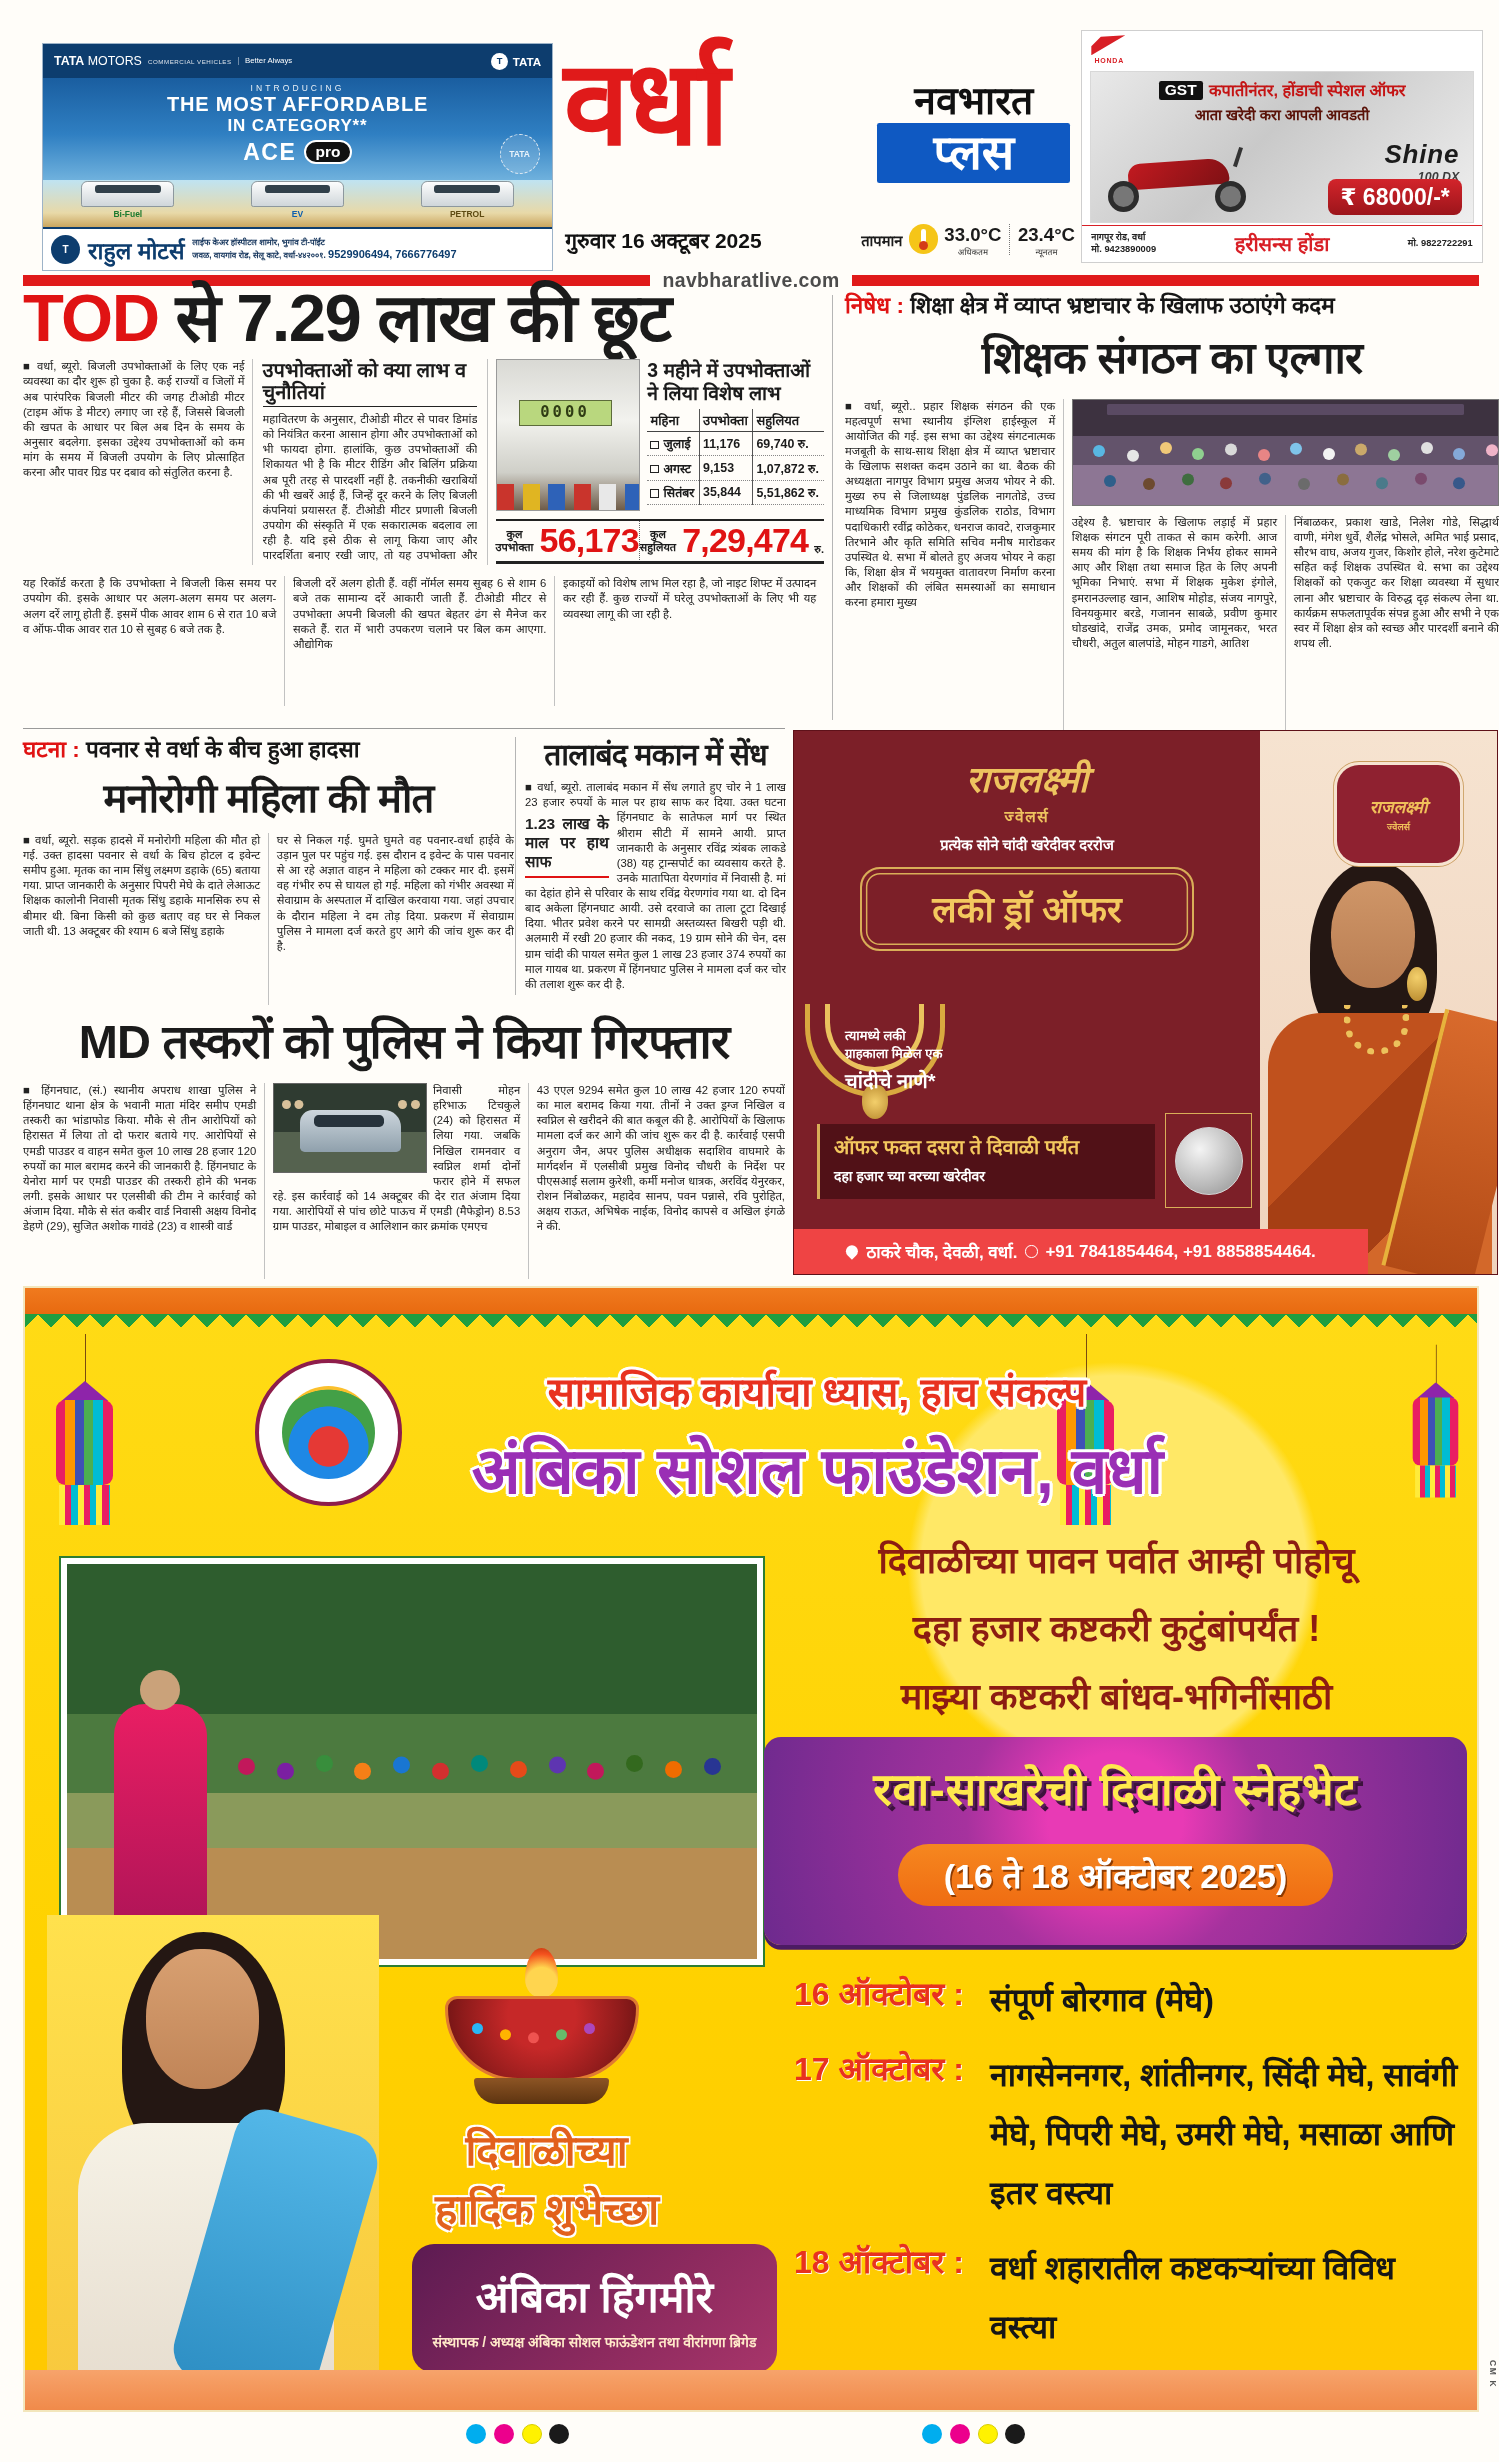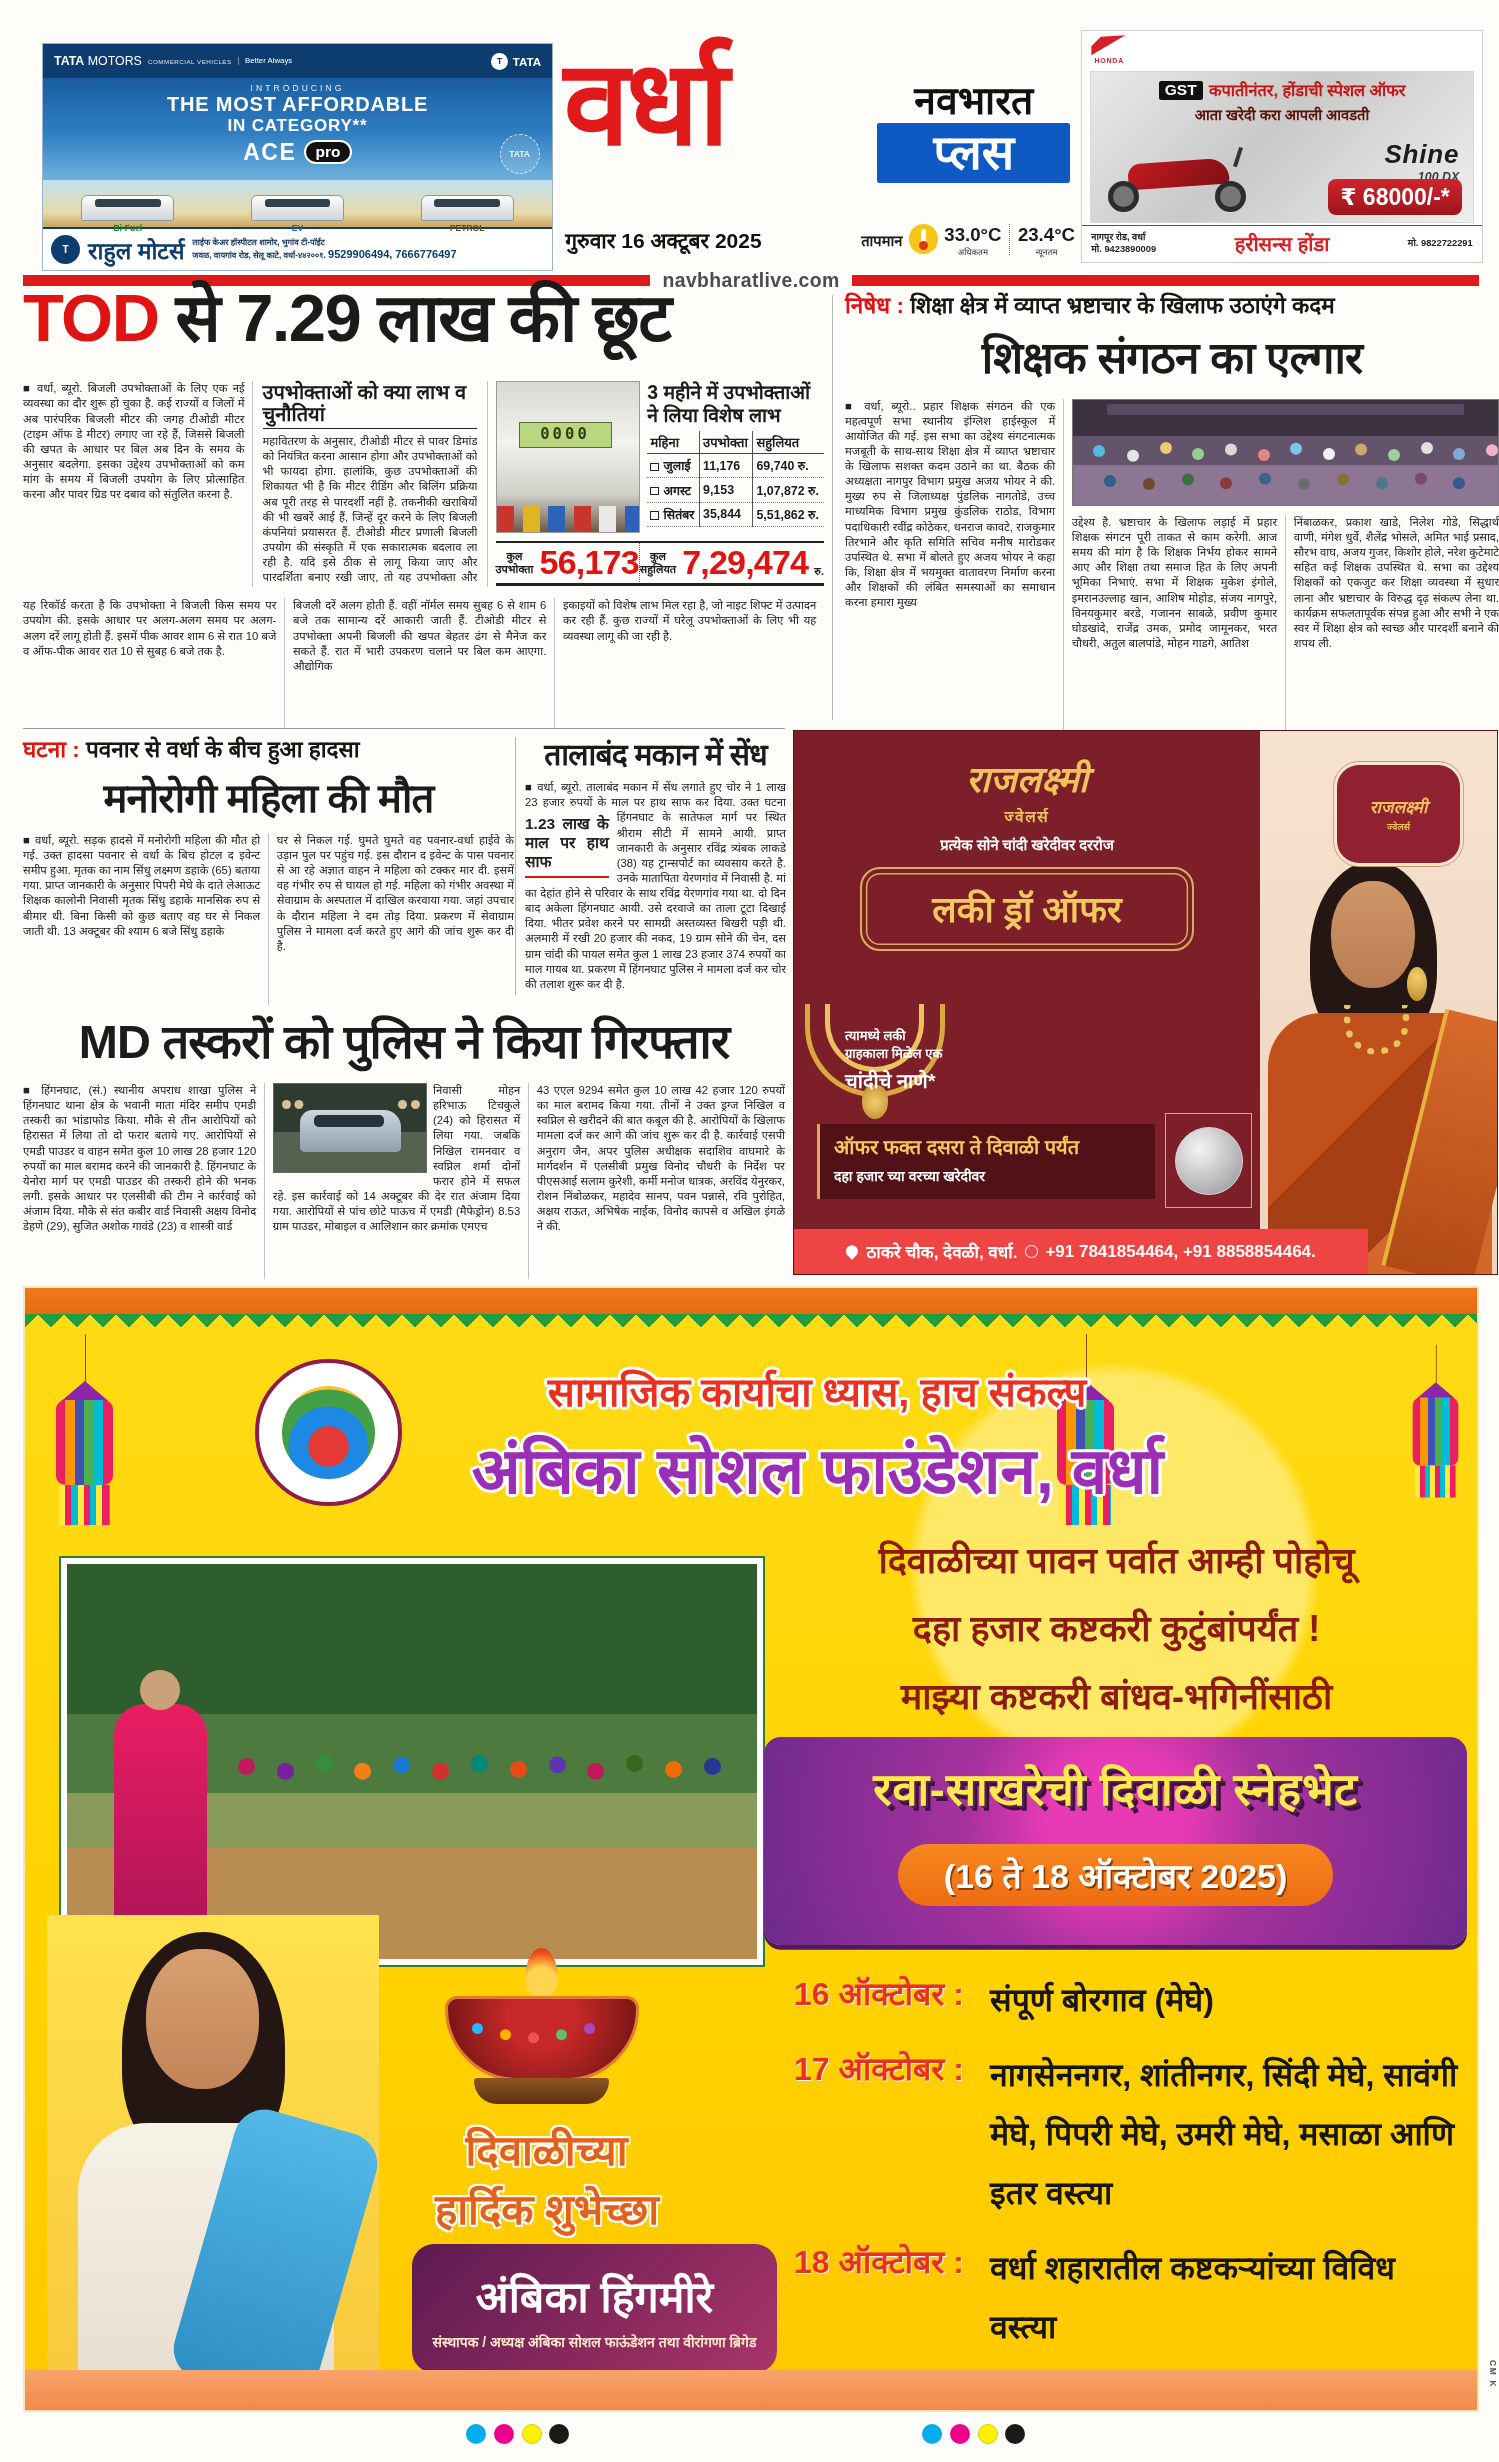--- a/index.html
+++ b/index.html
@@ -22,21 +22,21 @@
   .tata-logo-mini{display:flex;align-items:center;gap:4.7px;font-weight:800;font-size:11.6px}
   .tcirc{width:17px;height:17px;border-radius:50%;background:#fff;color:#0d3d6e;display:flex;align-items:center;justify-content:center;font-size:9.3px;font-weight:900}
   .tata-mid{height:102px;background:linear-gradient(180deg,#1a5ea0 0%,#2f7fc2 55%,#6fb1dd 100%);color:#fff;text-align:center;padding-top:4.7px;position:relative}
   .tata-intro{font-size:8.5px;letter-spacing:3.1px;opacity:.9}
   .tata-l1{font-size:20px;font-weight:900;letter-spacing:0.8px}
   .tata-l2{font-size:17px;font-weight:900;letter-spacing:0.8px}
   .tata-ace{display:flex;align-items:center;justify-content:center;gap:7.8px;margin-top:3.1px}
   .ace-word{font-size:23px;font-weight:900;letter-spacing:1.6px}
   .ace-pill{font-size:15.5px;font-weight:900;background:#111;border:2.3px solid #fff;border-radius:12.4px;padding:0 9.3px;line-height:20px}
   .tata-badge{position:absolute;right:12.4px;bottom:6.2px;width:40px;height:40px;border-radius:50%;border:1.6px dashed #dfe9f2;color:#eaf3fb;font-size:8.5px;font-weight:900;display:flex;align-items:center;justify-content:center;background:#ffffff22}
-  .tata-photo{height:47px;background:linear-gradient(180deg,#bfe3f2 0%,#e8d9a8 70%,#caa65f 100%);display:flex;justify-content:space-around;align-items:flex-start;padding-top:15px}
+  .tata-photo{height:47px;background:linear-gradient(180deg,#bfe3f2 0%,#e8d9a8 70%,#caa65f 100%);display:flex;justify-content:space-around;align-items:flex-start;padding-top:1px}
   .van{width:93px;text-align:center}
   .van-body{height:26px;border-radius:6.2px 6.2px 2.3px 2.3px;background:linear-gradient(180deg,#fdfdfd,#cfd6da);border:0.8px solid #8d989e;position:relative}
   .van-body:before{content:"";position:absolute;left:14%;top:3.1px;width:72%;height:7.8px;background:#31404a;border-radius:3.1px}
   .van-label{font-size:8.5px;font-weight:900;margin-top:1.6px}
   .van-label.bifuel{color:#1b7a2e}.van-label.ev{color:#0d5fb0}.van-label.petrol{color:#5d4a12}
   .tata-dealer{height:43px;background:#fff;border-top:2.3px solid #0d3d6e;display:flex;align-items:center;gap:7.8px;padding:0 7.8px}
   .tcirc-big{width:29.5px;height:29.5px;border-radius:50%;background:#0d3d6e;color:#fff;display:flex;align-items:center;justify-content:center;font-weight:900;font-size:10px;flex:0 0 auto}
   .rahul{font-size:23px;font-weight:900;color:#0d3d6e;white-space:nowrap}
   .tata-addr{font-size:8.2px;line-height:1.25;color:#15355c;font-weight:700}
   .tata-phone{font-size:11px;font-weight:900;color:#0d3d6e}
@@ -79,21 +79,21 @@
   .shine-sub{font-size:12.4px;font-weight:900;font-style:italic;color:#3c3c3c}
   .h-price{position:absolute;right:11px;bottom:6.2px;background:linear-gradient(180deg,#d3242b,#9c151b);color:#fff;font-size:23px;font-weight:900;padding:4.7px 12.4px;border-radius:8px}
   .h-strip{position:absolute;left:0;right:0;bottom:0;height:37px;background:#fff;border-top:1.6px solid #d81f26;display:flex;align-items:center;justify-content:space-between;padding:0 9.3px}
   .h-deal-side{font-size:9.3px;font-weight:700;color:#222;line-height:1.2}
   .h-dealer{font-size:20px;font-weight:900;color:#d81f26}
 
   
   .tod{position:absolute;left:23px;top:284px;width:801px;height:441px}
   .tod-h{font-size:67px;font-weight:900;letter-spacing:-1.6px;line-height:1.02;white-space:nowrap}
   .tod-h .red{color:#e01313}
-  .tod-row1{display:flex;margin-top:29px;height:206px}
+  .tod-row1{display:flex;margin-top:7px;height:206px}
   .tod-c1{width:238px;padding-right:7.8px}
   .tod-c2{width:242px;padding:0 9.3px}
   .box-head{font-size:20px;font-weight:900;line-height:1.1;border-bottom:1.6px solid #222;padding-bottom:3.1px;margin-bottom:4.7px}
   .tod-c3{flex:1;padding-left:7.8px;display:flex;flex-direction:column}
   .f-top{display:flex;height:158px}
   .meter{width:144px;height:152px;border:0.8px solid #9a9a9a;background:linear-gradient(180deg,#d9d9d4 0%,#f2f2ee 40%,#cfcfc8 75%,#6e5b48 100%);position:relative;flex:0 0 auto}
   .meter-lcd{position:absolute;left:22px;top:40px;width:93px;height:26px;background:#b9d77e;border:1.6px solid #5c6b3a;color:#2f3c14;font-weight:900;font-size:15.5px;text-align:center;line-height:23px;letter-spacing:3.1px;font-family:"DejaVu Sans Mono","Liberation Mono",monospace}
   .meter-wires{position:absolute;left:0;right:0;bottom:0;height:26px;background:
      linear-gradient(90deg,#c9342c 0 12%,transparent 12% 18%,#e0b522 18% 30%,transparent 30% 36%,#2e62b8 36% 48%,transparent 48% 54%,#c9342c 54% 66%,transparent 66% 72%,#e8e8e8 72% 84%,transparent 84% 90%,#2e62b8 90% 100%)}
   .f-right{flex:1;padding-left:7.8px;display:flex;flex-direction:column}

